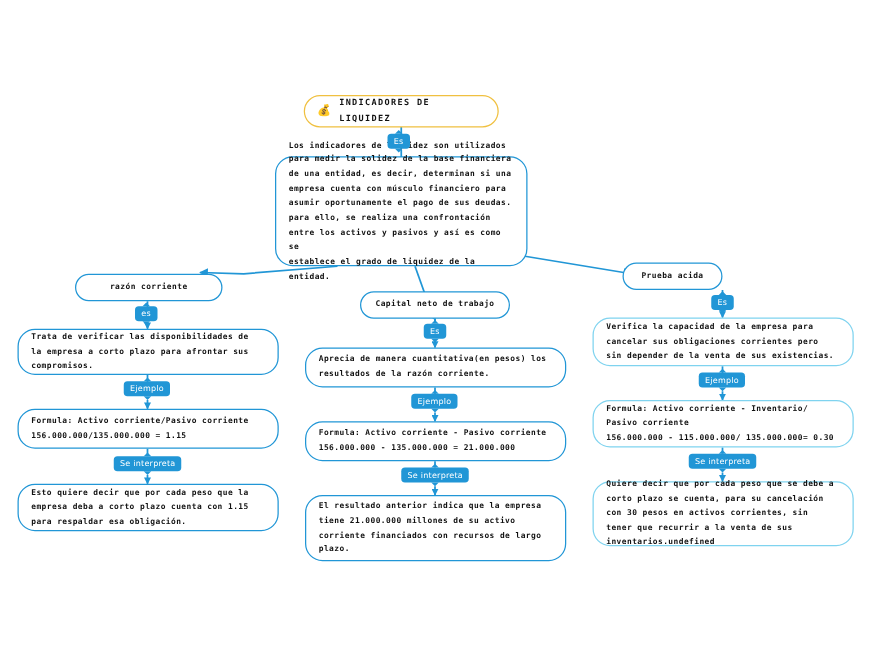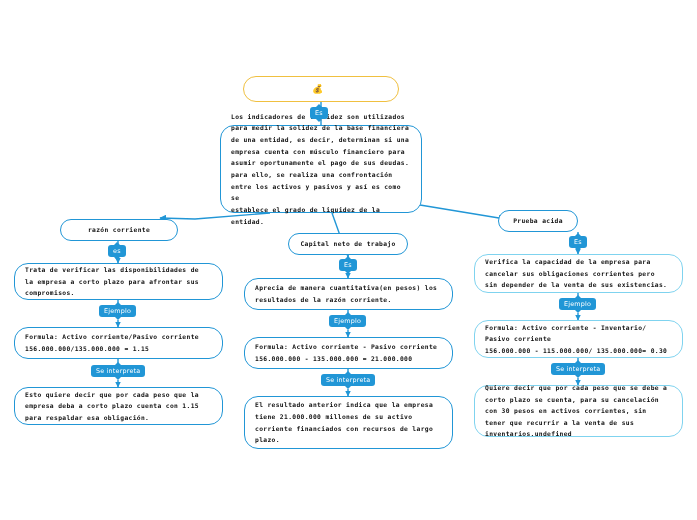--- a/index.html
+++ b/index.html
@@ -150,20 +150,21 @@
     <line x1="578" y1="232" x2="578" y2="237" stroke="#2196d6" stroke-width="1.4"></line>
     <line x1="578" y1="249" x2="578" y2="254" stroke="#2196d6" stroke-width="1.4" marker-end="url(#arrowsm)"></line>
     <line x1="578" y1="293" x2="578" y2="299" stroke="#2196d6" stroke-width="1.4"></line>
     <line x1="578" y1="313" x2="578" y2="320" stroke="#2196d6" stroke-width="1.4" marker-end="url(#arrowsm)"></line>
     <line x1="578" y1="358" x2="578" y2="363" stroke="#2196d6" stroke-width="1.4"></line>
     <line x1="578" y1="378" x2="578" y2="385" stroke="#2196d6" stroke-width="1.4" marker-end="url(#arrowsm)"></line>
   </svg>
 
   <div class="node root" style="left:243px; top:76px; width:156px; height:26px;">
     <span class="root-emoji">💰</span>
+    <span class="txt">INDICADORES DE LIQUIDEZ</span>
   </div>
 
   <div class="badge" style="left:310px; top:107px;">Es</div>
 
   <div class="node" style="left:220px; top:125px; width:202px; height:88px;">
     <span class="txt">Los indicadores de liquidez son utilizados
 para medir la solidez de la base financiera
 de una entidad, es decir, determinan si una
 empresa cuenta con músculo financiero para
 asumir oportunamente el pago de sus deudas.

